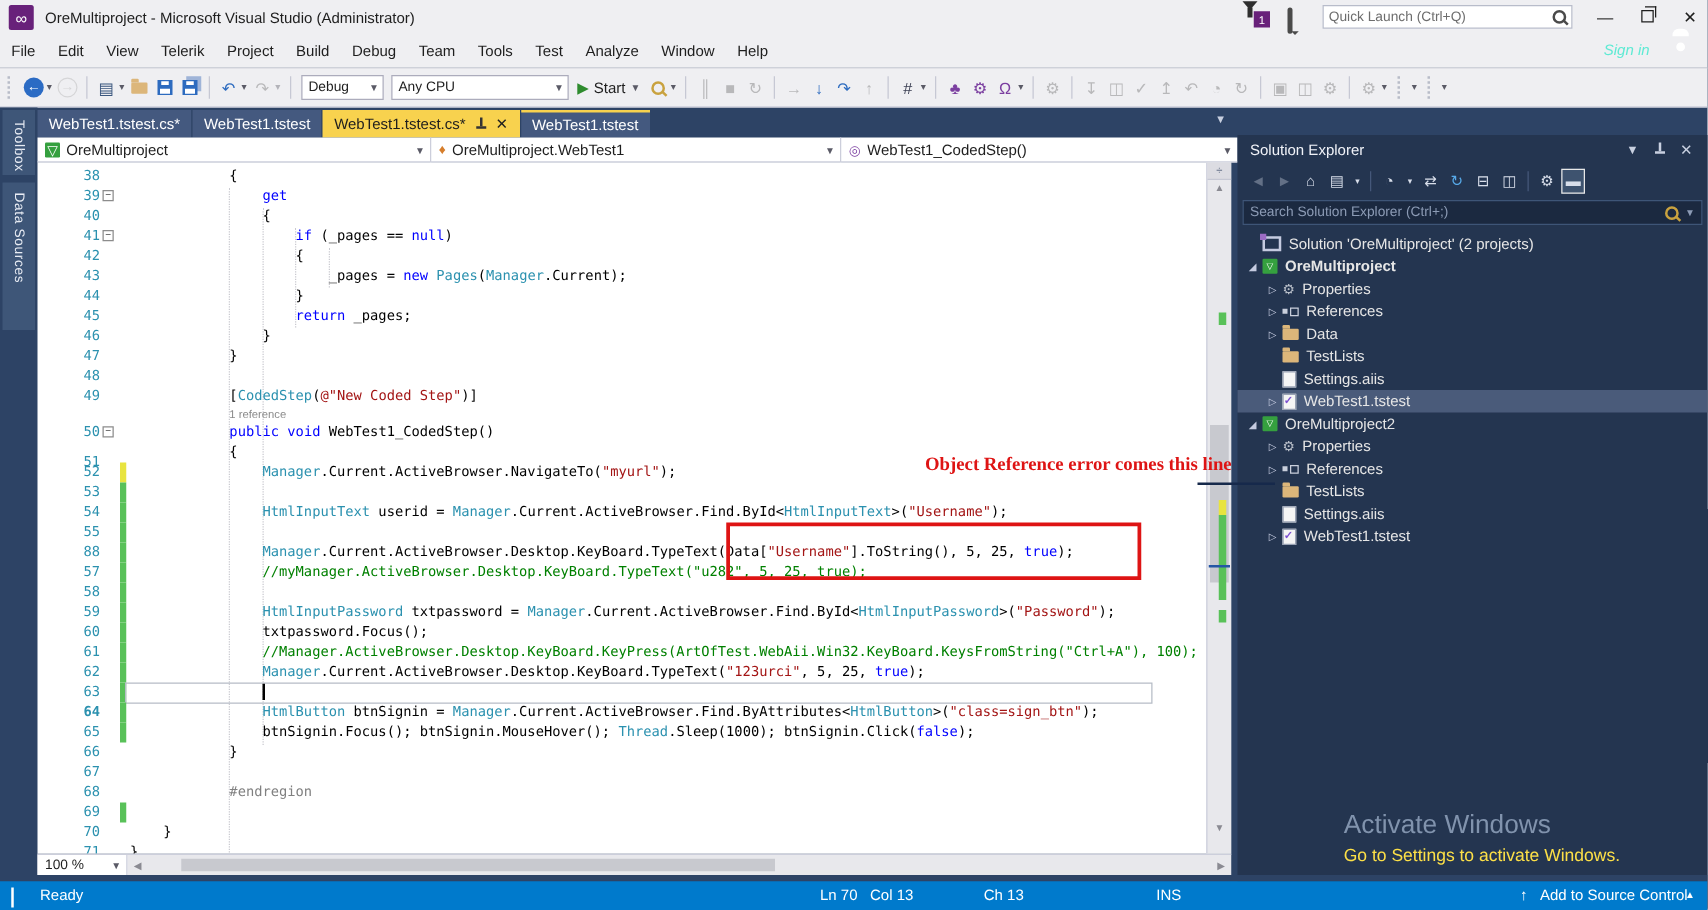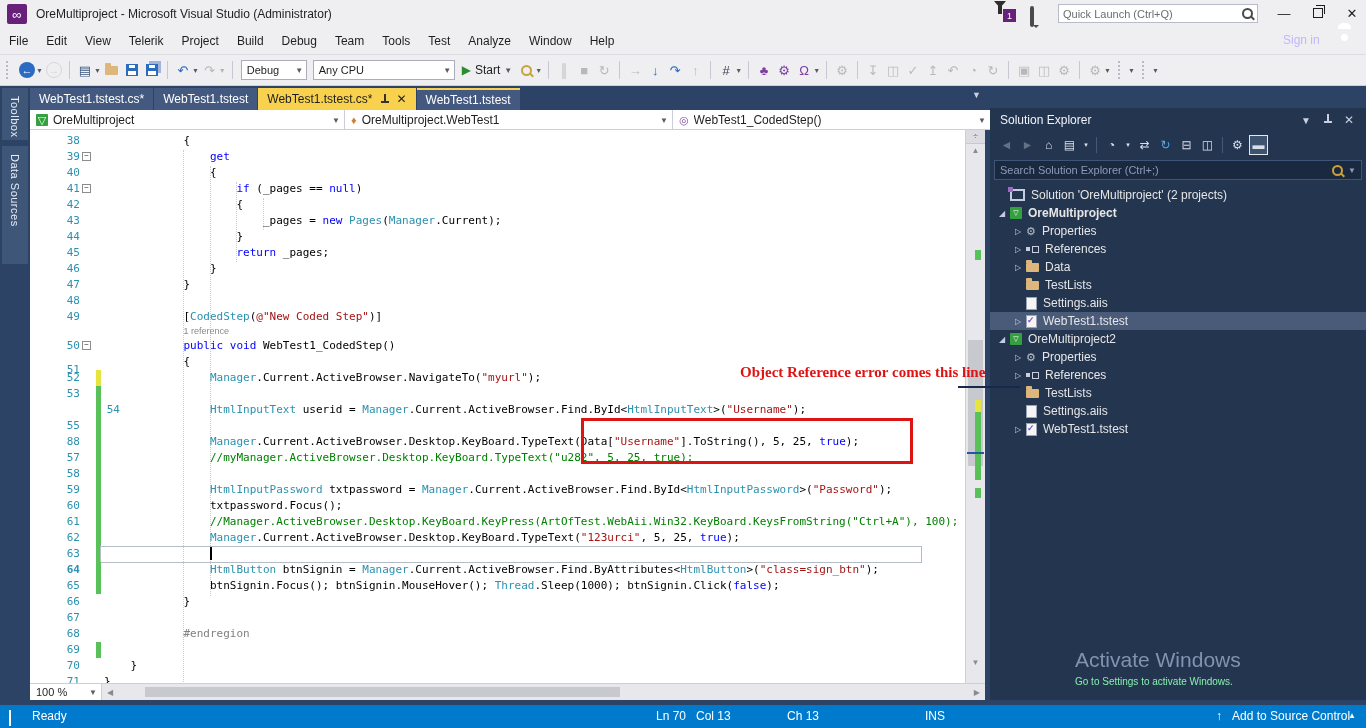--- a/index.html
+++ b/index.html
@@ -26,21 +26,21 @@
   .mag::after{content:"";position:absolute;width:5px;height:2px;background:currentColor;
               transform:rotate(45deg);right:-4px;bottom:-2px;}
   .winbtn{top:0;width:32px;height:26px;display:flex;align-items:center;justify-content:center;
           color:#1E1E1E;font-size:13px;}
   .restore{width:8px;height:8px;border:1px solid #1E1E1E;position:relative;background:#EFEFF2;}
   .restore::before{content:"";position:absolute;top:-4px;left:2px;width:8px;height:8px;
                    border-top:1px solid #1E1E1E;border-right:1px solid #1E1E1E;}
   
   #menubar{left:0;top:28px;width:1366px;height:26px;background:#EFEFF2;display:flex;align-items:center;}
   .menu-item{padding:0 9px;font-size:12px;color:#1E1E1E;line-height:26px;}
-  #signin{left:1283px;top:33px;font-size:12px;color:#c4b5fd;}
+  #signin{left:1283px;top:33px;font-size:12px;color:#5eead4;font-style:italic;}
   .avatar{width:22px;height:20px;background:#98A0AE;border-radius:2px;position:relative;}
   .avatar::before{content:"";position:absolute;top:3px;left:7px;width:7px;height:7px;border-radius:50%;background:#fff;}
   .avatar::after{content:"";position:absolute;bottom:2px;left:4px;width:13px;height:6px;border-radius:5px 5px 0 0;background:#fff;}
   
   #toolbar{left:0;top:54px;width:1366px;height:32px;background:#EFEFF2;border-top:1px solid #DDDDE4;
            border-bottom:1px solid #CCCEDB;display:flex;align-items:center;box-sizing:border-box;overflow:hidden;}
   .tb-grip{width:5px;height:18px;border-left:2px dotted #B8BCC8;margin:0 4px 0 6px;}
   .tb-sep{width:1px;height:18px;background:#C6C8D4;margin:0 5px;}
   .tb-ico{width:18px;height:20px;display:flex;align-items:center;justify-content:center;
           font-size:13px;margin:0 1px;}
@@ -152,21 +152,21 @@
   .tree-row .lbl.b{font-weight:bold;}
   .sol-ico{width:11px;height:8px;border:2px solid #C5CBE0;position:relative;box-sizing:content-box;}
   .sol-ico::after{content:"";position:absolute;left:-4px;top:-4px;width:5px;height:5px;background:#9B6BC4;}
   .wrench-ico{color:#B9BFC9;font-size:11px;}
   .refs-ico{width:13px;height:9px;position:relative;}
   .refs-ico::before{content:"";position:absolute;left:0;top:2px;width:4px;height:4px;background:#C9CFDC;}
   .refs-ico::after{content:"";position:absolute;right:0;top:1px;width:5px;height:5px;border:1px solid #C9CFDC;}
   .file-ico{width:9px;height:11px;background:#F5F5F5;border:1px solid #9AA3B5;position:relative;}
   .testfile-ico::after{content:"✓";position:absolute;left:0px;top:-1px;font-size:9px;color:#7C4FD0;font-weight:bold;}
   #watermark1{left:1075px;top:648px;font-size:21px;color:#8193AD;z-index:5;}
-  #watermark2{left:1075px;top:676px;font-size:10px;color:#86efac;z-index:5;}
+  #watermark2{left:1075px;top:676px;font-size:14px;color:#fde047;z-index:5;}
   
   #statusbar{left:0;top:705px;width:1366px;height:23px;background:#007ACC;color:#fff;font-size:12px;}
   #statusbar .abs{white-space:nowrap;}
   .sb-ico{width:13px;height:10px;border:1px solid #fff;transform:skewX(-12deg);}
   #gap-strip{left:0;top:700px;width:1366px;height:5px;background:#2D4365;}
 </style>
 </head>
 <body>
 
 <div class="abs" id="titlebar">
@@ -370,21 +370,21 @@
       <div class="fold" style="top: 211px;"></div>
       <div class="cline" style="top: 208px;"><span class="c-p">            </span><span class="c-k">public</span><span class="c-p"> </span><span class="c-k">void</span><span class="c-p"> WebTest1_CodedStep()</span></div>
       <div class="lnum" style="top: 232px;">51</div>
       <div class="cline" style="top: 224px;"><span class="c-p">            </span><span class="c-p">{</span></div>
       <div class="lnum" style="top: 240px;">52</div>
       <div class="chbar" style="top: 240px; height: 16px; background: rgb(232, 228, 63);"></div>
       <div class="cline" style="top: 240px;"><span class="c-p">                </span><span class="c-t">Manager</span><span class="c-p">.Current.ActiveBrowser.NavigateTo(</span><span class="c-s">"myurl"</span><span class="c-p">);</span></div>
       <div class="lnum" style="top: 256px;">53</div>
       <div class="chbar" style="top: 256px; height: 16px; background: rgb(89, 193, 89);"></div>
       <div class="cline" style="top: 256px;"></div>
-      <div class="lnum" style="top: 272px; padding-left: 40px;">54</div>
+      <div class="lnum" style="top: 272px;">54</div>
       <div class="chbar" style="top: 272px; height: 16px; background: rgb(89, 193, 89);"></div>
       <div class="cline" style="top: 272px;"><span class="c-p">                </span><span class="c-t">HtmlInputText</span><span class="c-p"> userid = </span><span class="c-t">Manager</span><span class="c-p">.Current.ActiveBrowser.Find.ById&lt;</span><span class="c-t">HtmlInputText</span><span class="c-p">&gt;(</span><span class="c-s">"Username"</span><span class="c-p">);</span></div>
       <div class="lnum" style="top: 288px;">55</div>
       <div class="chbar" style="top: 288px; height: 16px; background: rgb(89, 193, 89);"></div>
       <div class="lnum" style="top: 304px;">88</div>
       <div class="chbar" style="top: 304px; height: 16px; background: rgb(89, 193, 89);"></div>
       <div class="cline" style="top: 304px;"><span class="c-p">                </span><span class="c-t">Manager</span><span class="c-p">.Current.ActiveBrowser.Desktop.KeyBoard.TypeText(Data[</span><span class="c-s">"Username"</span><span class="c-p">].ToString(), 5, 25, </span><span class="c-k">true</span><span class="c-p">);</span></div>
       <div class="lnum" style="top: 320px;">57</div>
       <div class="chbar" style="top: 320px; height: 16px; background: rgb(89, 193, 89);"></div>
       <div class="cline" style="top: 320px;"><span class="c-p">                </span><span class="c-c">//myManager.ActiveBrowser.Desktop.KeyBoard.TypeText("u282", 5, 25, true);</span></div>

